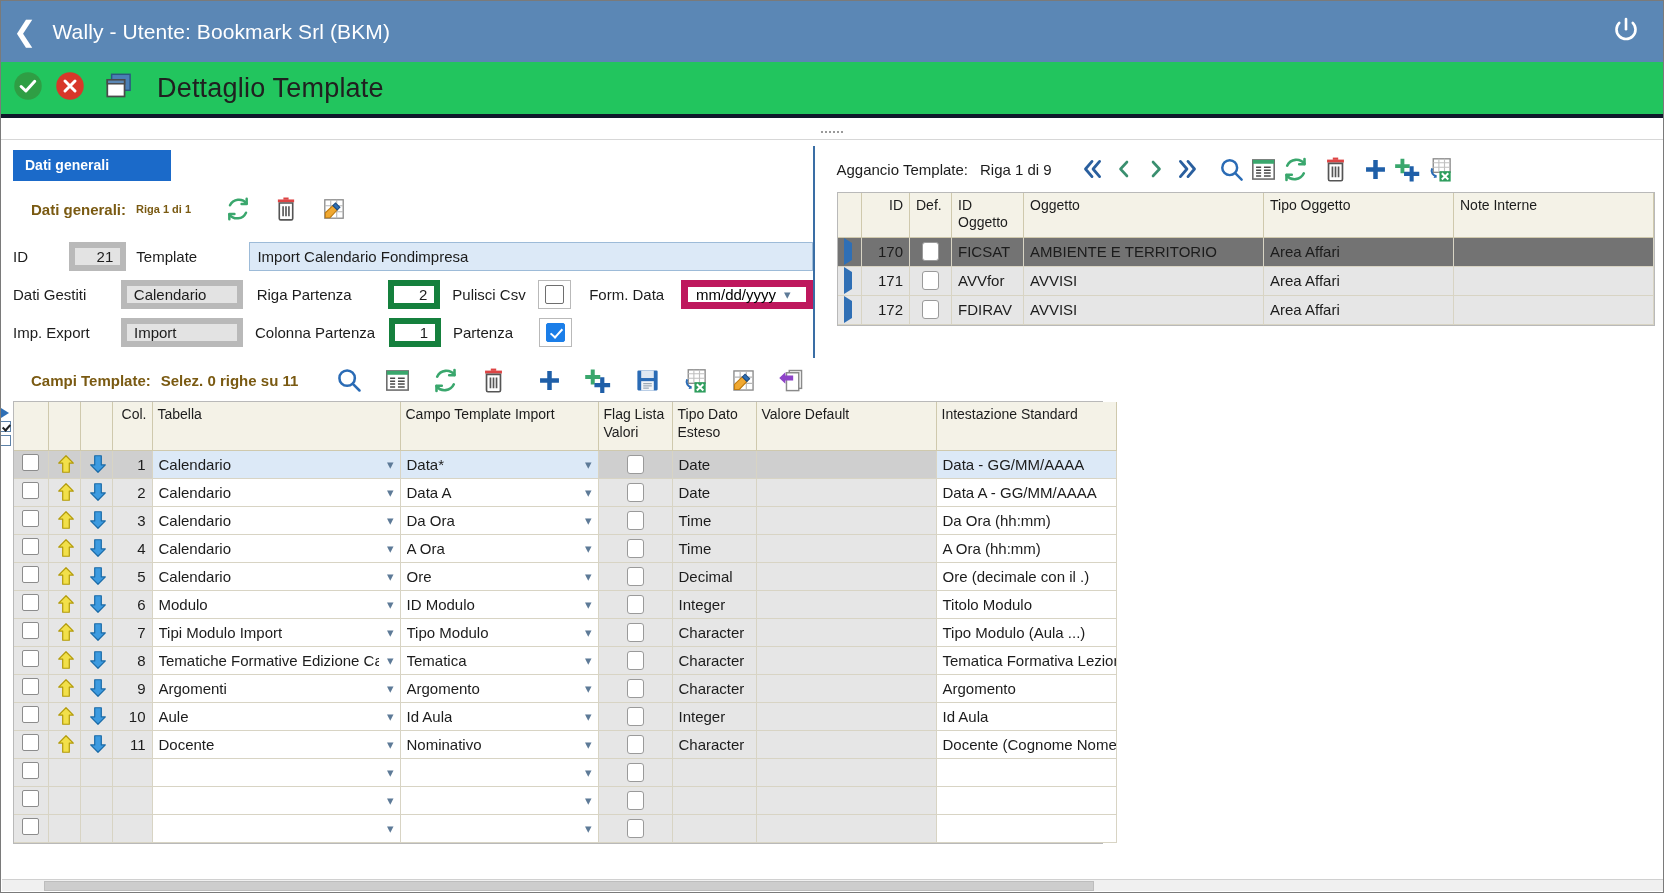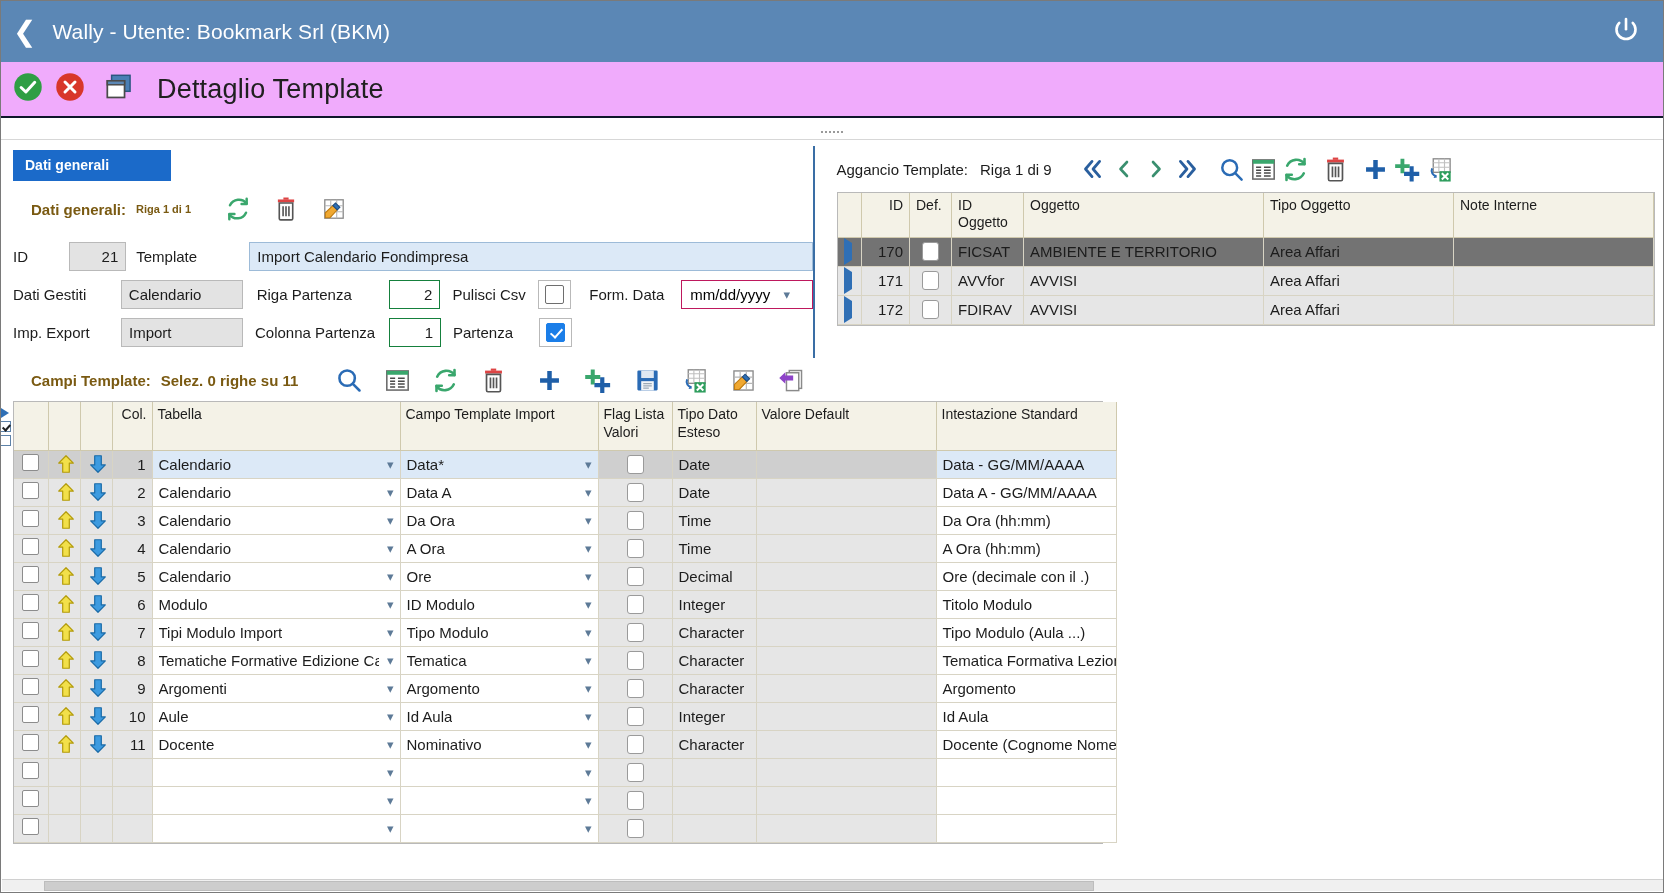--- a/index.html
+++ b/index.html
@@ -39,22 +39,22 @@
   .title-text {
     font-size: 21px;
     letter-spacing: .1px;
     flex: 1;
   }
   .power-icon { width: 30px; height: 30px; cursor: pointer; }
 
   
   .pageheader {
     height: 56px;
-    background: #f0abfc;
-    border-bottom: 2px solid #0f172a;
+    background: #22c55e;
+    border-bottom: 4px solid #0f172a;
     display: flex;
     align-items: center;
     padding-left: 12px;
     gap: 12px;
   }
   .hdr-icon { width: 30px; height: 30px; cursor: pointer; flex: none; }
   .win-icon { width: 32px; height: 30px; margin-left: 6px; }
   .page-title {
     font-size: 27px;
     color: #202020;
@@ -114,21 +114,21 @@
     display: inline-flex; align-items: center; justify-content: center;
     cursor: pointer; margin-right: 14px;
   }
   .tbtn svg { display: block; }
 
   
   .formarea { padding: 8px 0 0 12px; }
   .frow { display: flex; align-items: center; height: 38px; }
   .flabel { font-size: 15px; color: #1c1c1c; white-space: nowrap; }
   .fbox {
-    border: 1px solid #15803d;
+    border: 6px solid #15803d;
     background: #ffffff;
     height: 29px;
     display: flex; align-items: center;
     font-size: 15px; color: #1c1c1c;
     padding: 0 7px;
   }
   .fbox.readonly { background: #e3e3e3; border-color: #b9b9b9; }
   .fbox.num { justify-content: flex-end; }
   .fbox.wide-highlight { background: #dce9f7; border: 1px solid #9dbbd8; }
   .chkbox {
@@ -144,21 +144,21 @@
   .chk-inner.on {
     background: #1b7ee8; border-color: #1b7ee8;
     position: relative;
   }
   .chk-inner.on::after {
     content:""; position:absolute; left:6px; top:2px;
     width:5px; height:10px; border:solid #fff;
     border-width: 0 2px 2px 0; transform: rotate(42deg);
   }
   .selbox {
-    border: 1px solid #be185d; background:#fff; height: 29px;
+    border: 7px solid #be185d; background:#fff; height: 29px;
     display:flex; align-items:center; justify-content: space-between;
     font-size: 15px; padding: 0 22px 0 8px; cursor:pointer;
   }
   .caret { color:#5d7a97; font-size: 13px; margin-left: 8px; }
 
   
   .campibar {
     display:flex; align-items:center;
     padding: 8px 0 6px 30px;
   }

